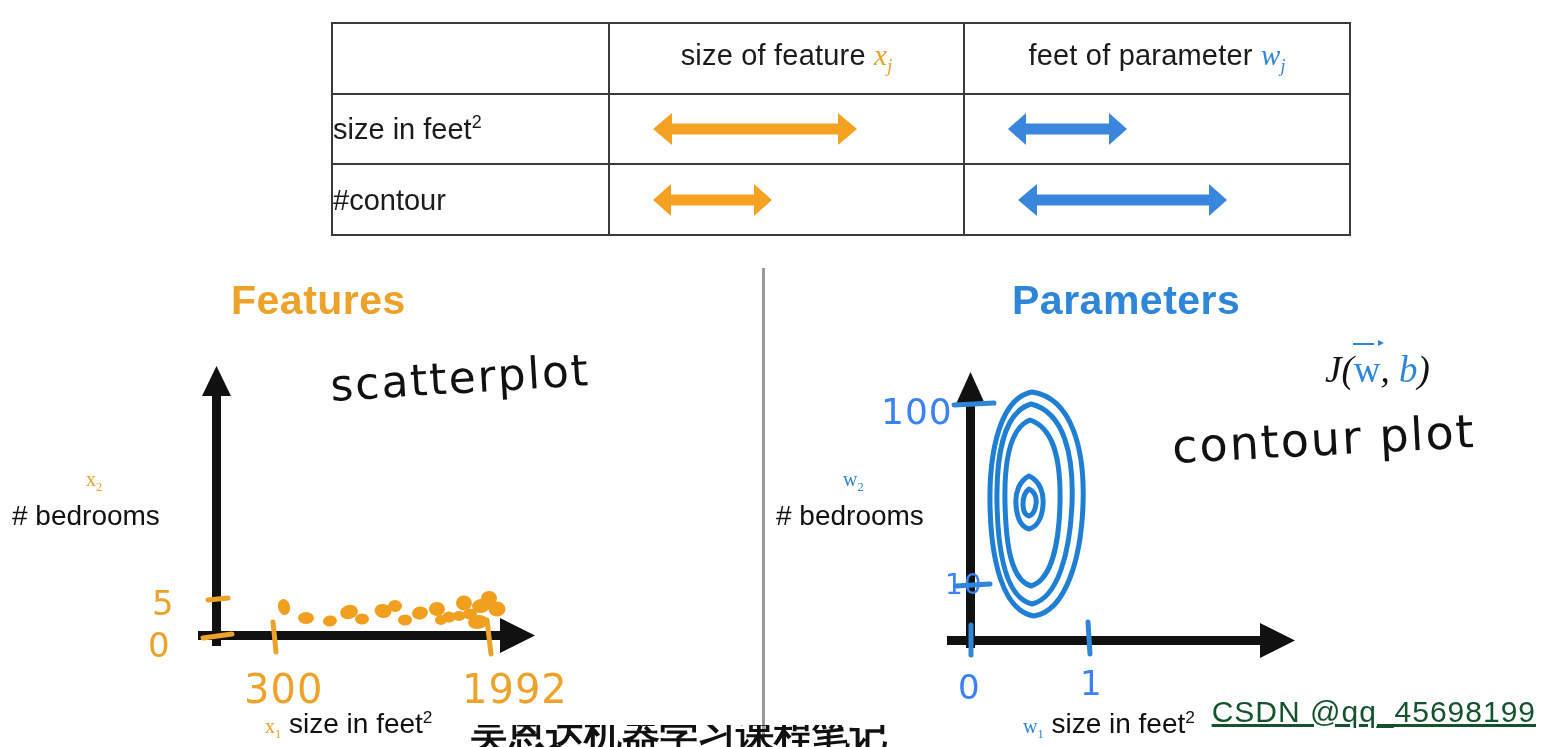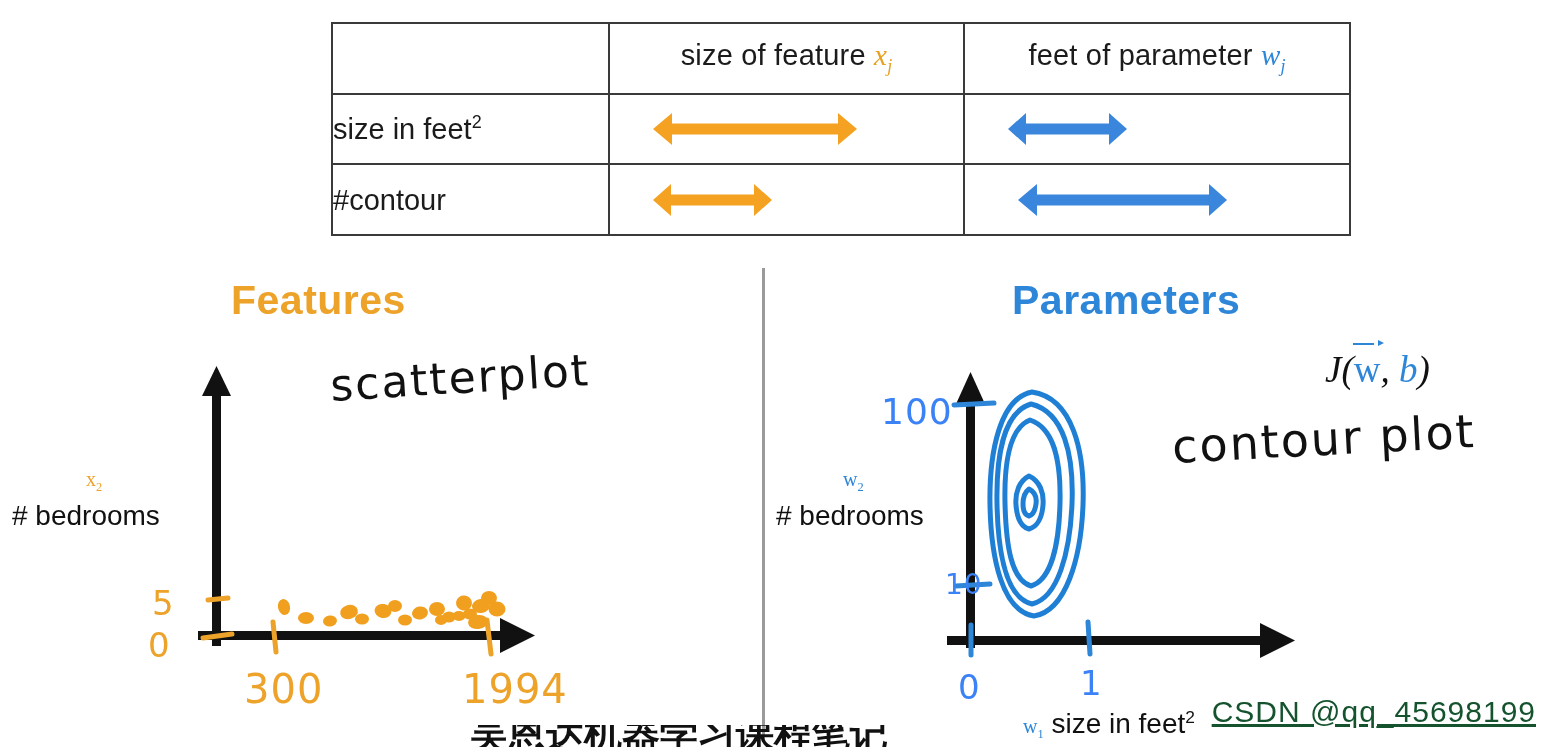--- a/index.html
+++ b/index.html
@@ -341,25 +341,28 @@
     </g>
   </svg>
 
   <div class="hand" id="hand-scatter">scatterplot</div>
 
   <div class="varlbl" id="left-y-var">
     <span>x</span><span class="sub">2</span>
   </div>
   <div class="axis-name" id="left-y-name"># bedrooms</div>
 
+  <div class="axis-name" id="left-x-name">
+    <span class="varlbl" style="position:static;color:#eda22a;"><span>x</span><span class="sub">1</span></span><span> size in feet</span><span class="sup">2</span>
+  </div>
 
   <div class="tickno o" id="lt-5">5</div>
   <div class="tickno o" id="lt-0">0</div>
   <div class="tickno o" id="lt-300">300</div>
-  <div class="tickno o" id="lt-2000">1994</div>
+  <div class="tickno o" id="lt-2000">1992</div>
 
   <div class="hand" id="hand-contour">contour plot</div>
 
   <div id="jwb">
     <span>J</span><span>(</span><span class="vecw">w</span><span>, </span><span style="color:#2e86d8">b</span><span>)</span>
   </div>
 
   <div class="varlbl" id="right-y-var">
     <span>w</span><span class="sub">2</span>
   </div>

